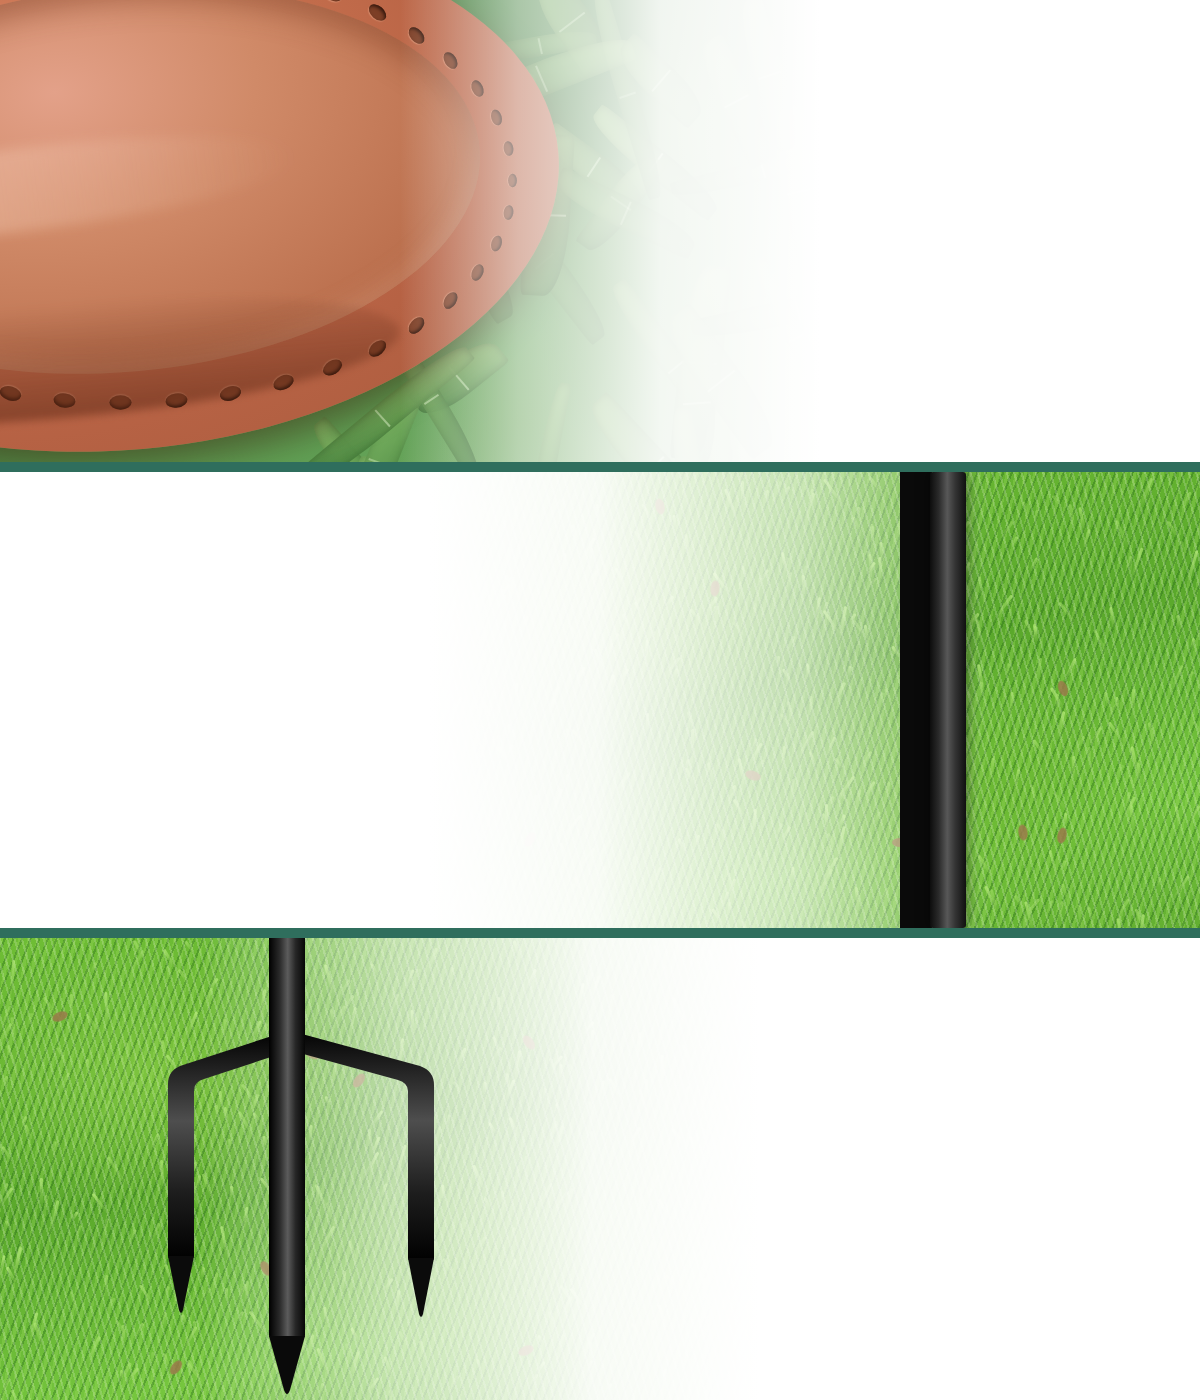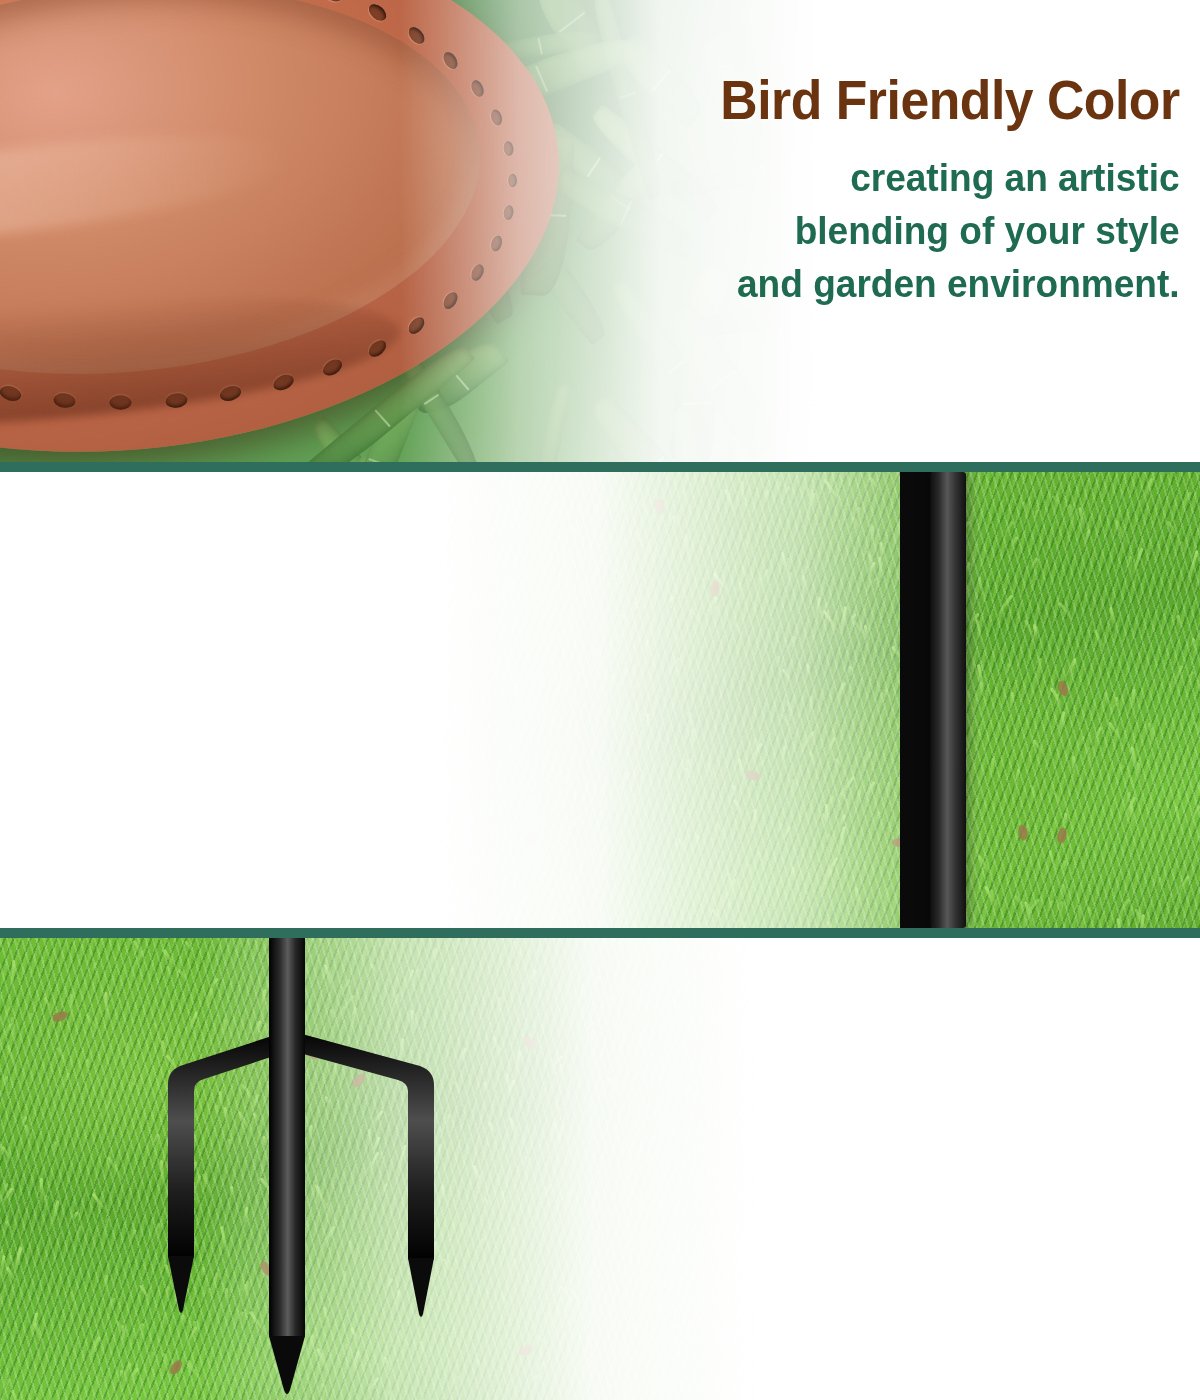--- a/index.html
+++ b/index.html
@@ -290,28 +290,20 @@
             <div class="hole" style="left: 820.01px; top: 213.406px; transform: rotate(441.818deg) scale(0.871157);"></div>
           </div>
         <div class="bowl-inner"></div>
         <div class="bowl-sheen"></div>
         <div class="bowl-rim-shadow"></div>
       </div>
 
       <div class="fade-right"></div>
     </div>
 
-    <div class="text-block tb-1">
-      <div class="headline">Bird Friendly Color</div>
-      <div class="body-text">
-        <div>creating an artistic</div>
-        <div>blending of your style</div>
-        <div>and garden environment.</div>
-      </div>
-    </div>
   </div>
 
   <div class="divider divider-1"></div>
 
   <div class="panel panel-2">
 
     <div class="photo p2-photo">
       <div class="grass"></div>
       <div id="p2-blades">
           <div class="grass-blade" style="height: 31.8281px; left: 598.443px; top: 428.599px; transform: rotate(-14.739deg); opacity: 0.91;"></div>

